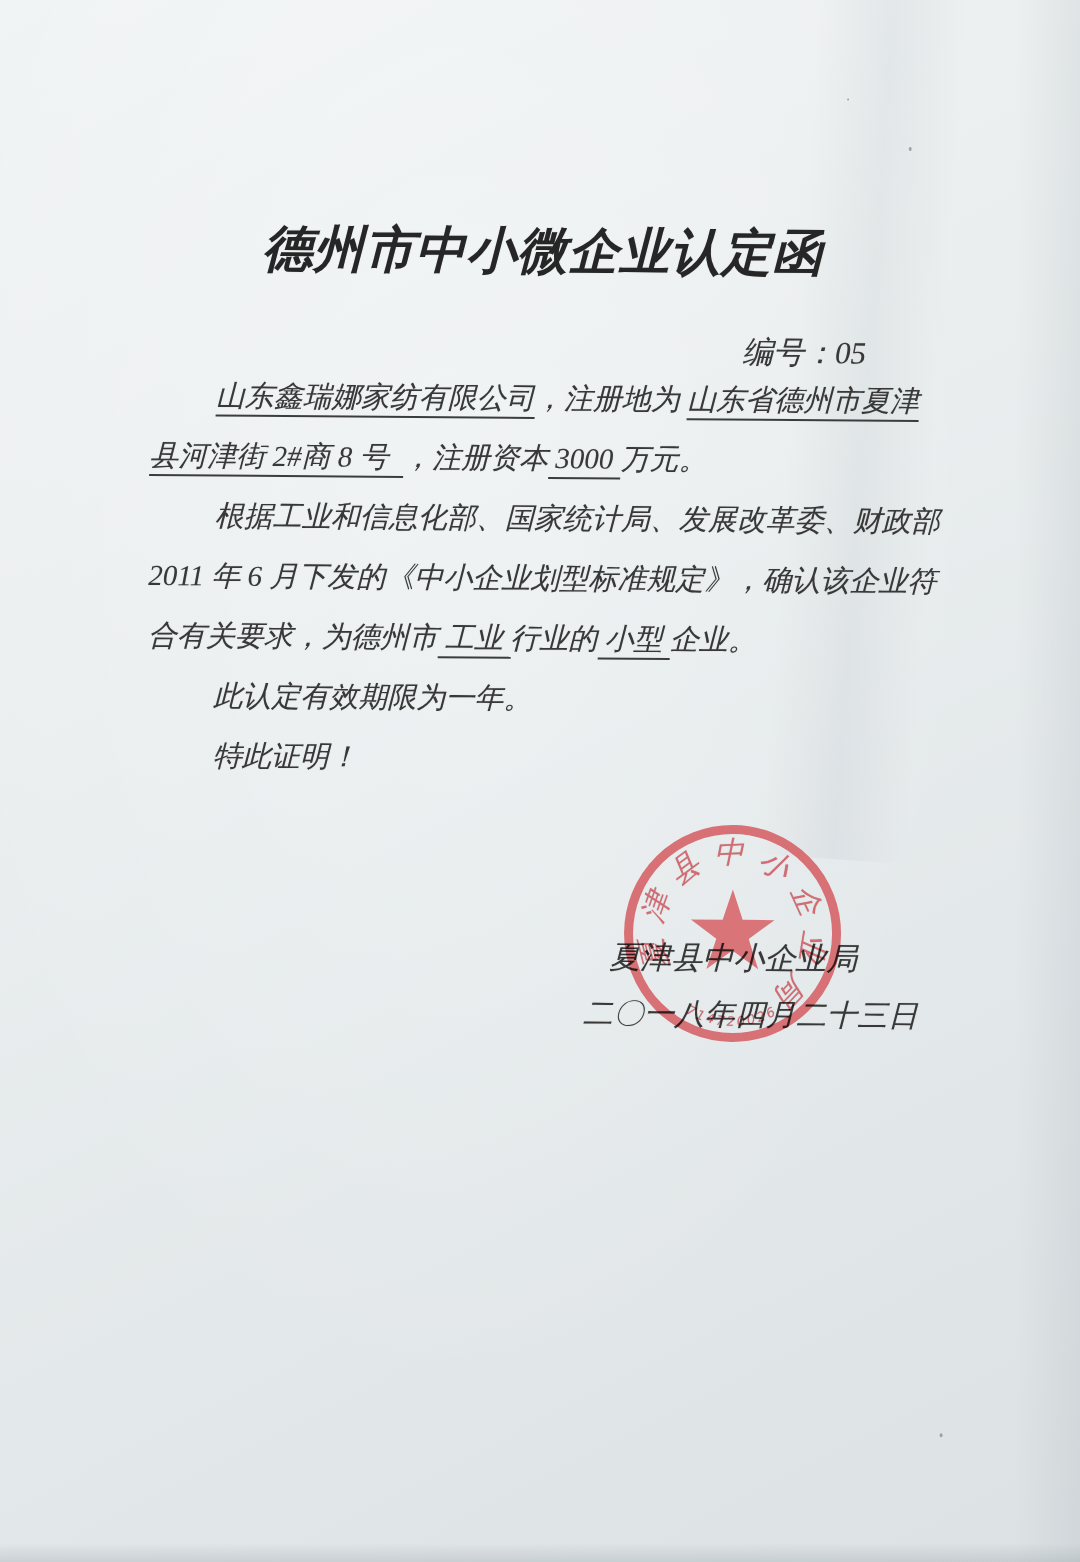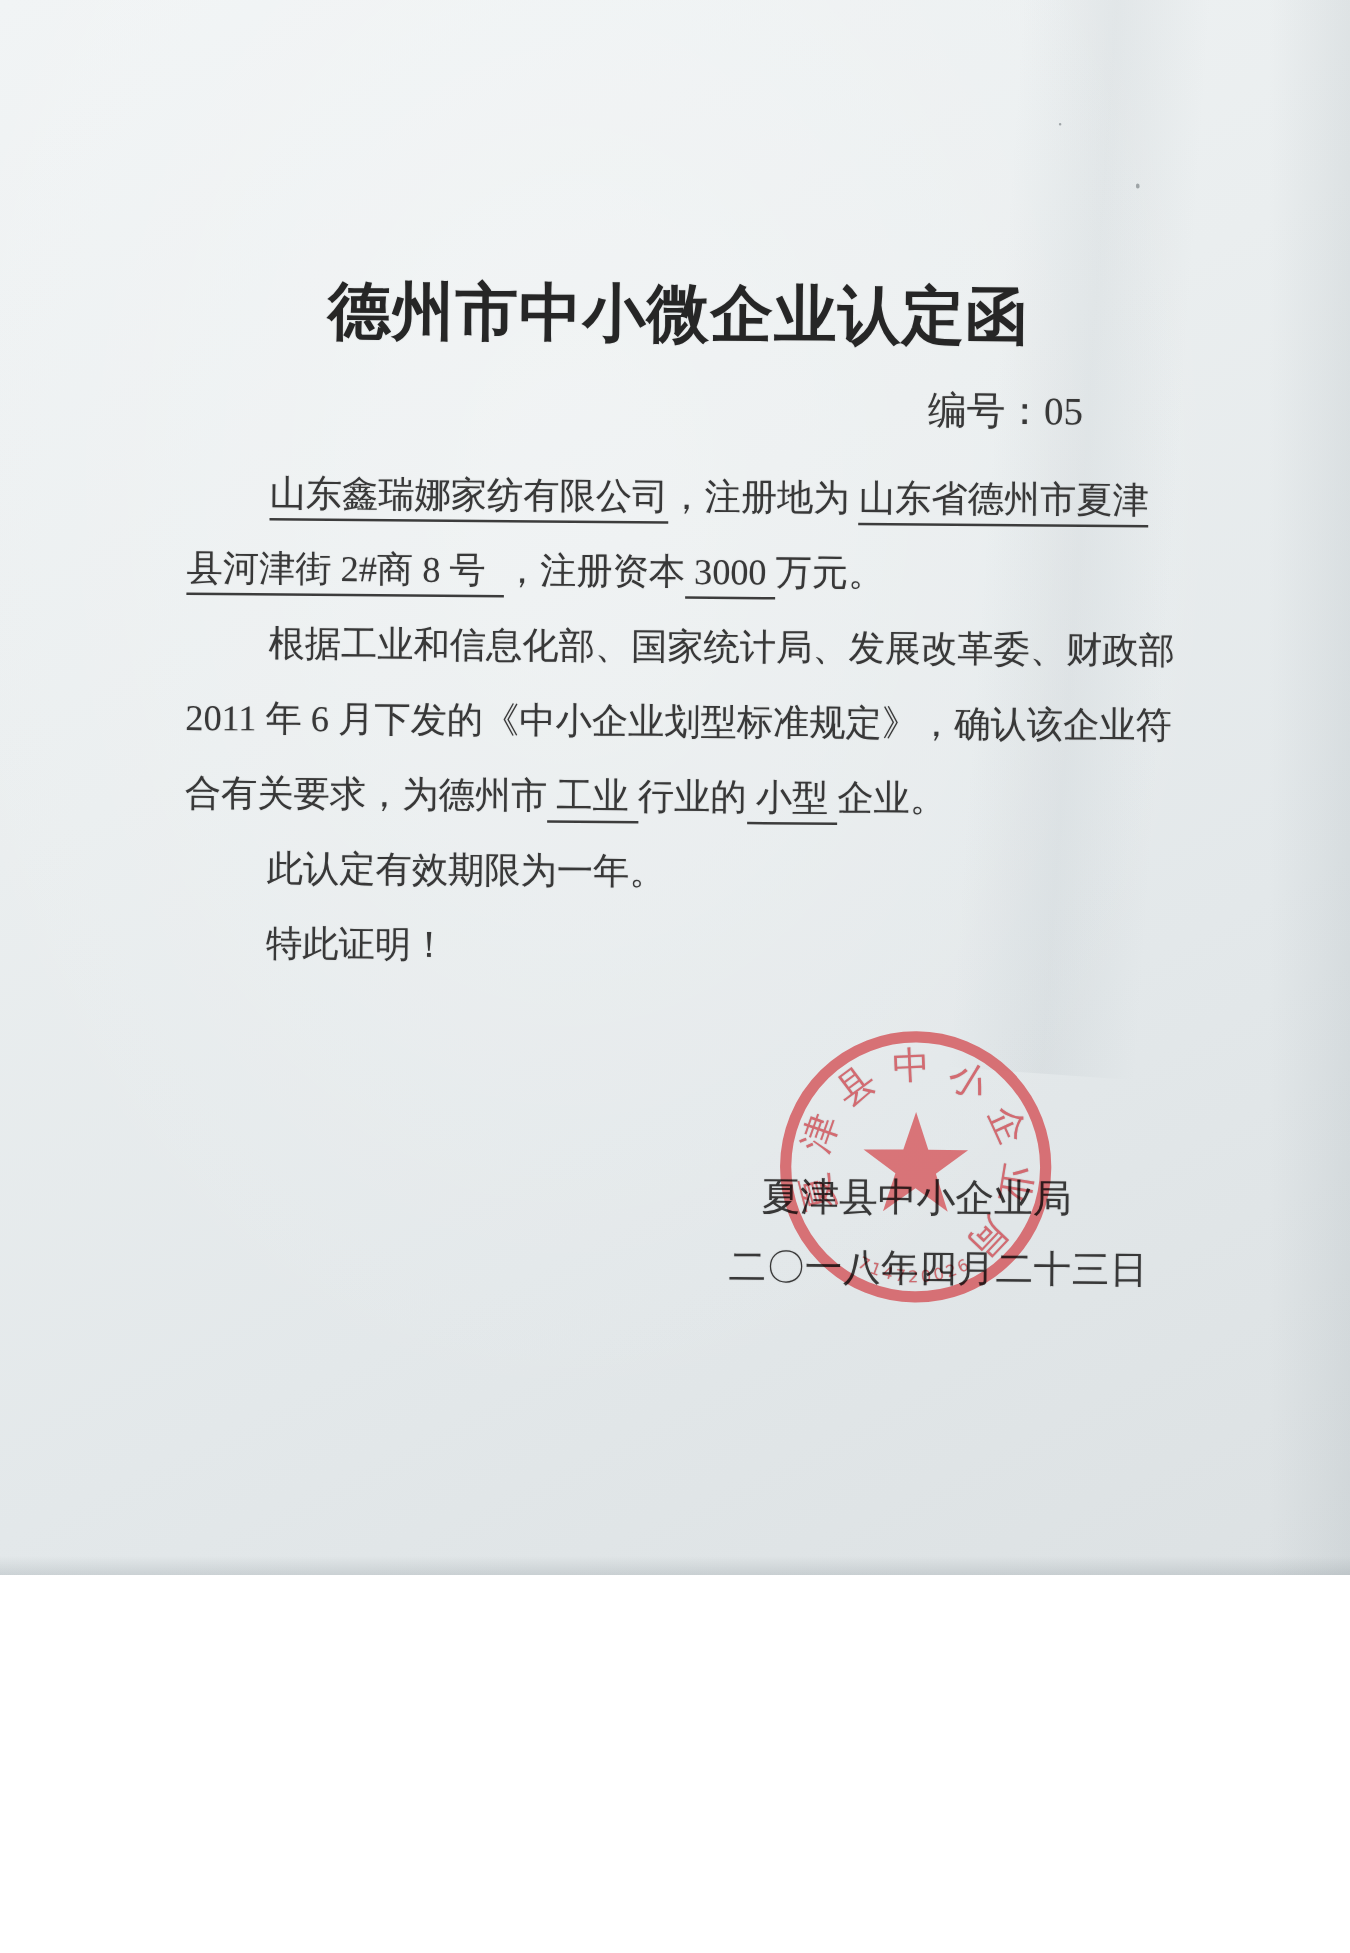--- a/index.html
+++ b/index.html
@@ -1,24 +1,25 @@
 <!DOCTYPE html>
 <html><head>
 <meta charset="utf-8">
 <style>
   html,body{margin:0;padding:0;}
   .page{
     position:relative;
-    width:1080px;height:1260px;
+    width:1080px;height:1562px;
     overflow:hidden;
     background:
       radial-gradient(ellipse at 42% 30%, rgba(255,255,255,0.28), rgba(255,255,255,0) 62%),
       linear-gradient(153deg,#f1f4f5 0%,#eaeeef 38%,#e3e8ea 68%,#dce1e3 100%);
     font-family:"Liberation Serif","DejaVu Serif",serif;
     color:#383838;
+    font-style:italic;
   }
   .edge-shade{
     position:absolute;inset:0;pointer-events:none;
     background:
       linear-gradient(90deg, rgba(255,255,255,0) 94%, rgba(140,152,158,0.14) 100%),
       linear-gradient(0deg, rgba(120,132,138,0.22) 0%, rgba(120,132,138,0) 1.2%);
   }
   .crease{
     position:absolute;left:790px;top:-40px;width:150px;height:900px;
     transform:rotate(4deg);
@@ -30,21 +31,21 @@
     transform:rotate(0.45deg);
     transform-origin:540px 620px;
     text-shadow:0 0 1px rgba(60,60,60,0.30);
   }
   .title{
     position:absolute;top:218px;left:0;width:1080px;margin:0;
     text-align:center;
     font-size:50px;font-weight:bold;letter-spacing:1px;color:#262626;
   }
   .doc-number{
-    position:absolute;top:306px;left:740px;
+    position:absolute;top:330px;left:740px;
     font-size:31px;white-space:pre;
   }
   .body-lines{
     position:absolute;top:368px;left:148px;width:800px;
   }
   .line{height:60px;line-height:60px;font-size:29px;white-space:pre;}
   .line.indent{padding-left:66px;}
   .line span{white-space:pre;}
   .u{border-bottom:2px solid #3c3c3c;padding-bottom:3px;}
   .signature{

